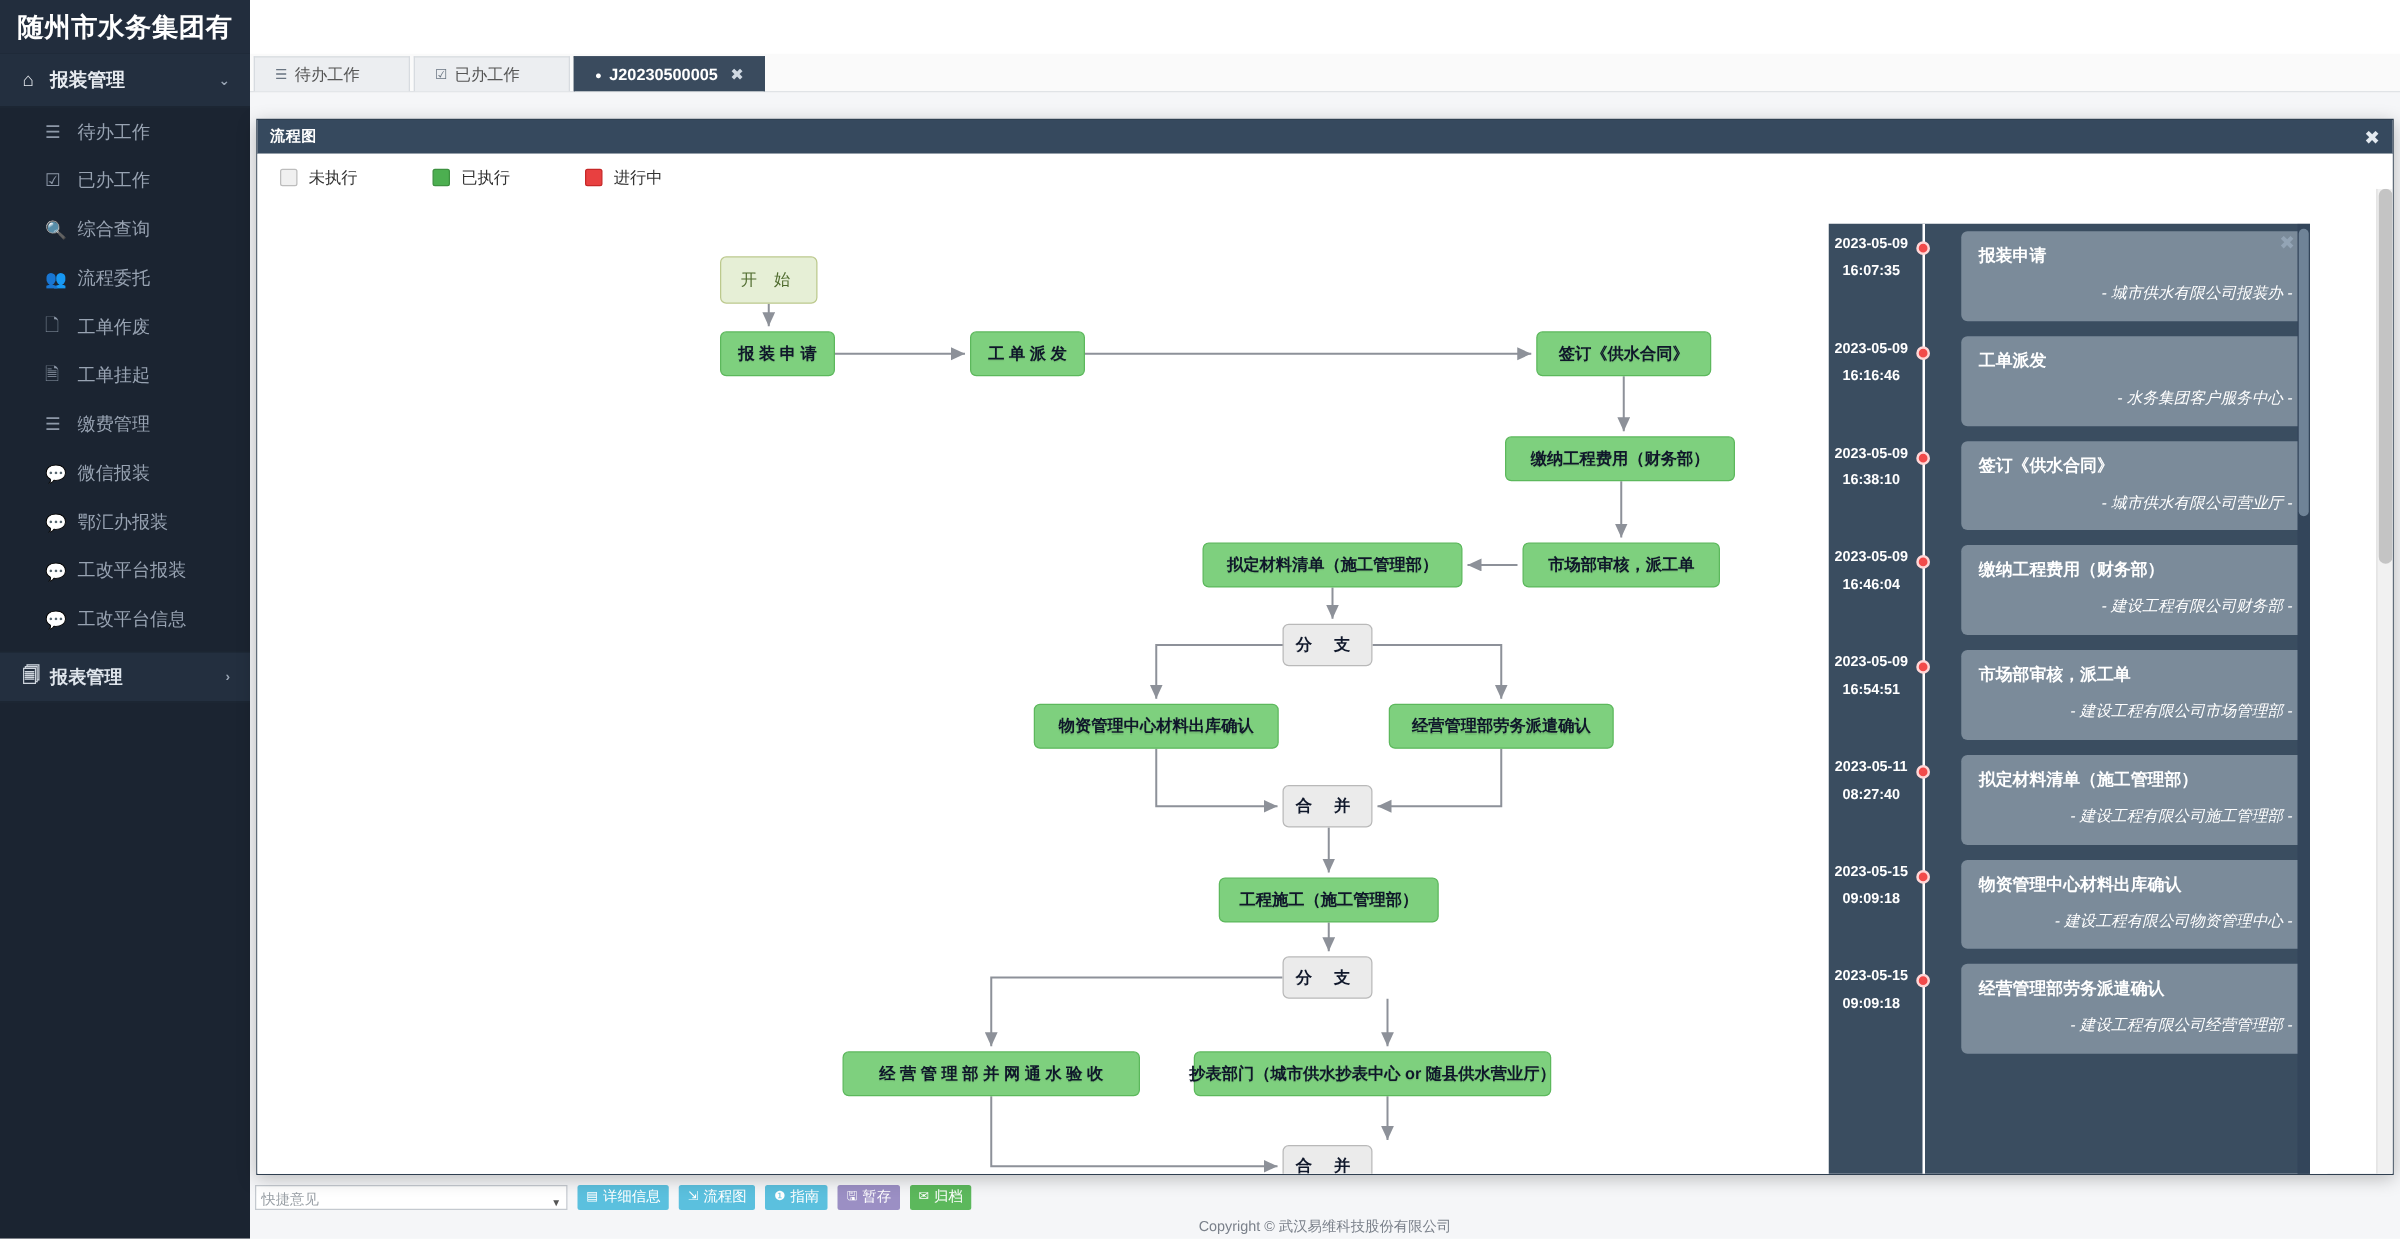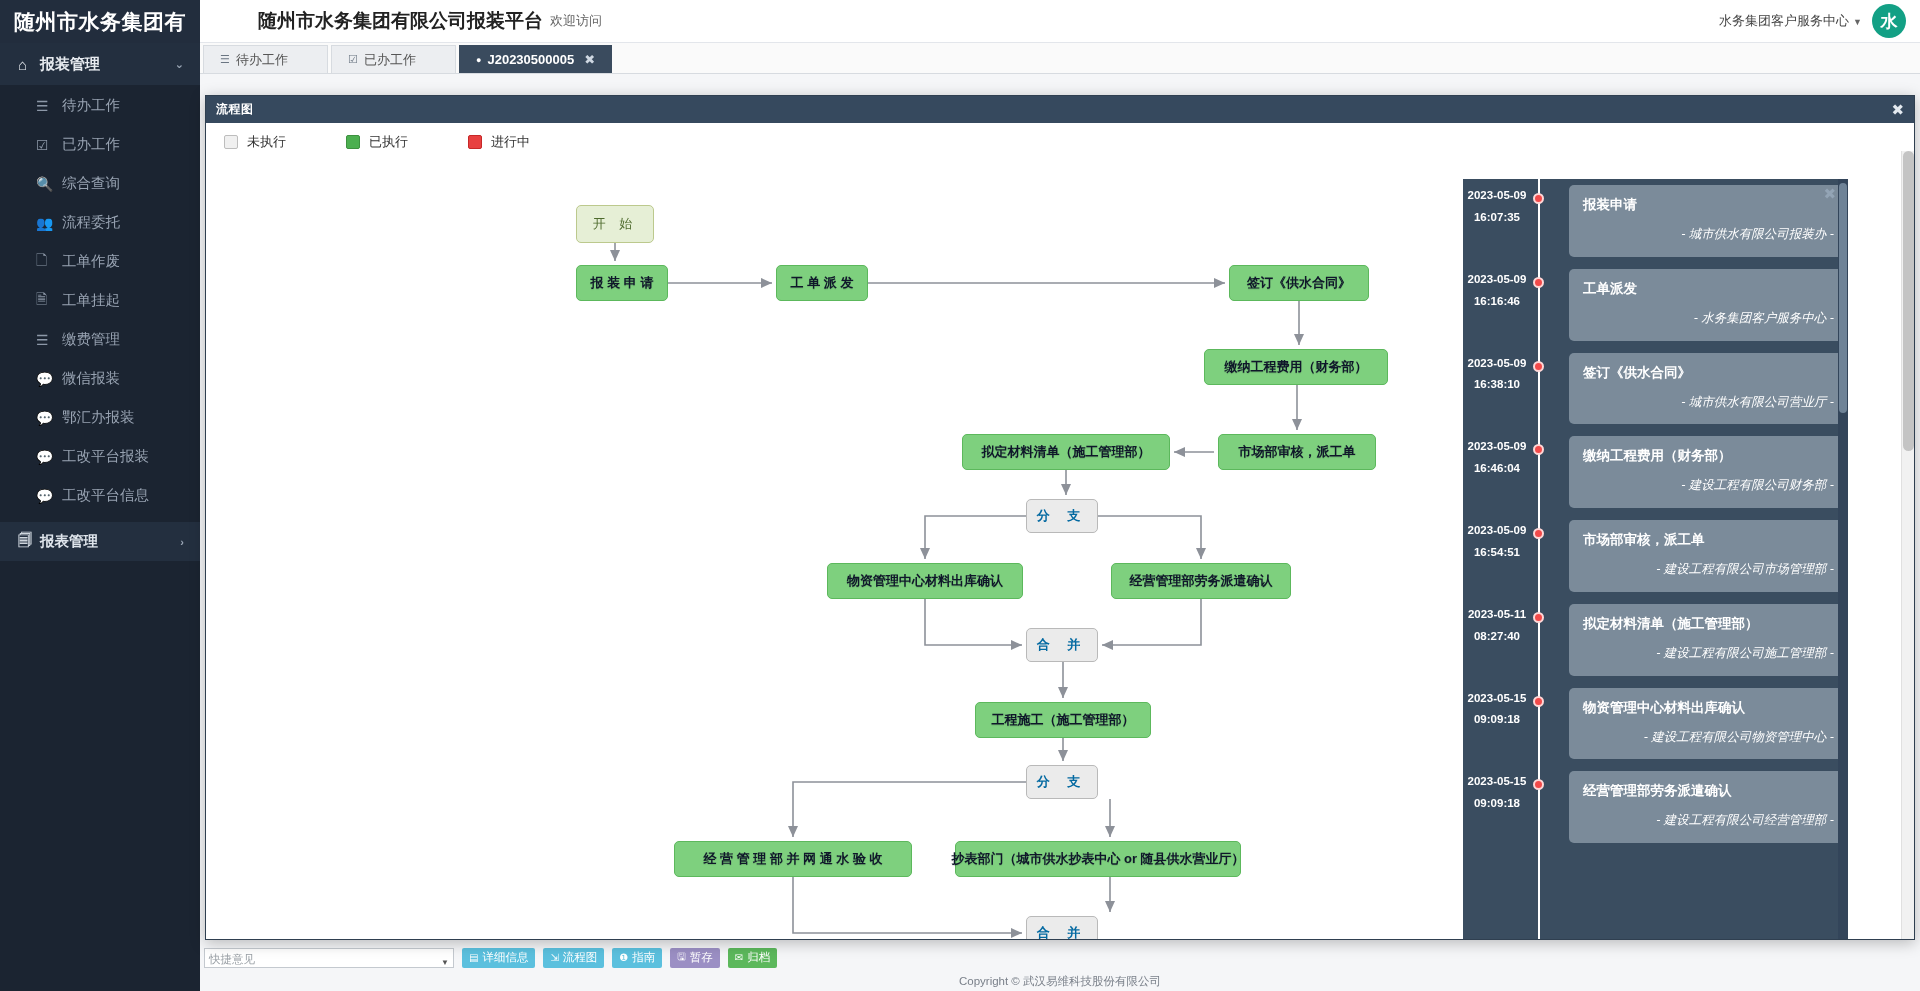--- a/index.html
+++ b/index.html
@@ -249,21 +249,21 @@
   .node.start {
     background: #e6efd6;
     border: 1px solid #bcc98d;
     color: #4f6b2e;
     font-weight: normal;
     letter-spacing: 5px;
   }
   .node.gate {
     background: #ebebeb;
     border: 1px solid #b9b9b9;
-    color: #0369a1;
+    color: #0f172a;
     font-weight: bold;
     letter-spacing: 7px;
   }
 
   svg.edges { position: absolute; left: 0; top: 0; width: 1656px; height: 790px; pointer-events: none; }
 
   
   .canvas-scroll {
     position: absolute; right: 0; top: 28px;
     width: 13px; height: 790px;
@@ -405,29 +405,20 @@
         </div>
       </div>
 
     <div class="menu-section">
       <span class="s-ico">🗐</span>
       <span class="s-label">报表管理</span>
       <span class="s-caret">›</span>
     </div>
   </div>
 
-  <div class="header">
-    <span class="header-title">随州市水务集团有限公司报装平台</span>
-    <span class="header-sub">欢迎访问</span>
-    <span class="header-spacer"></span>
-    <span class="header-user">
-      <span>水务集团客户服务中心</span><span class="caret">▼</span>
-    </span>
-    <span class="avatar">水</span>
-  </div>
 
   <div class="tabbar" id="tabbar">
       <div class="tab">
         <span class="t-ico">☰</span>
         <span>待办工作</span>
       </div>
       <div class="tab">
         <span class="t-ico">☑</span>
         <span>已办工作</span>
       </div>

